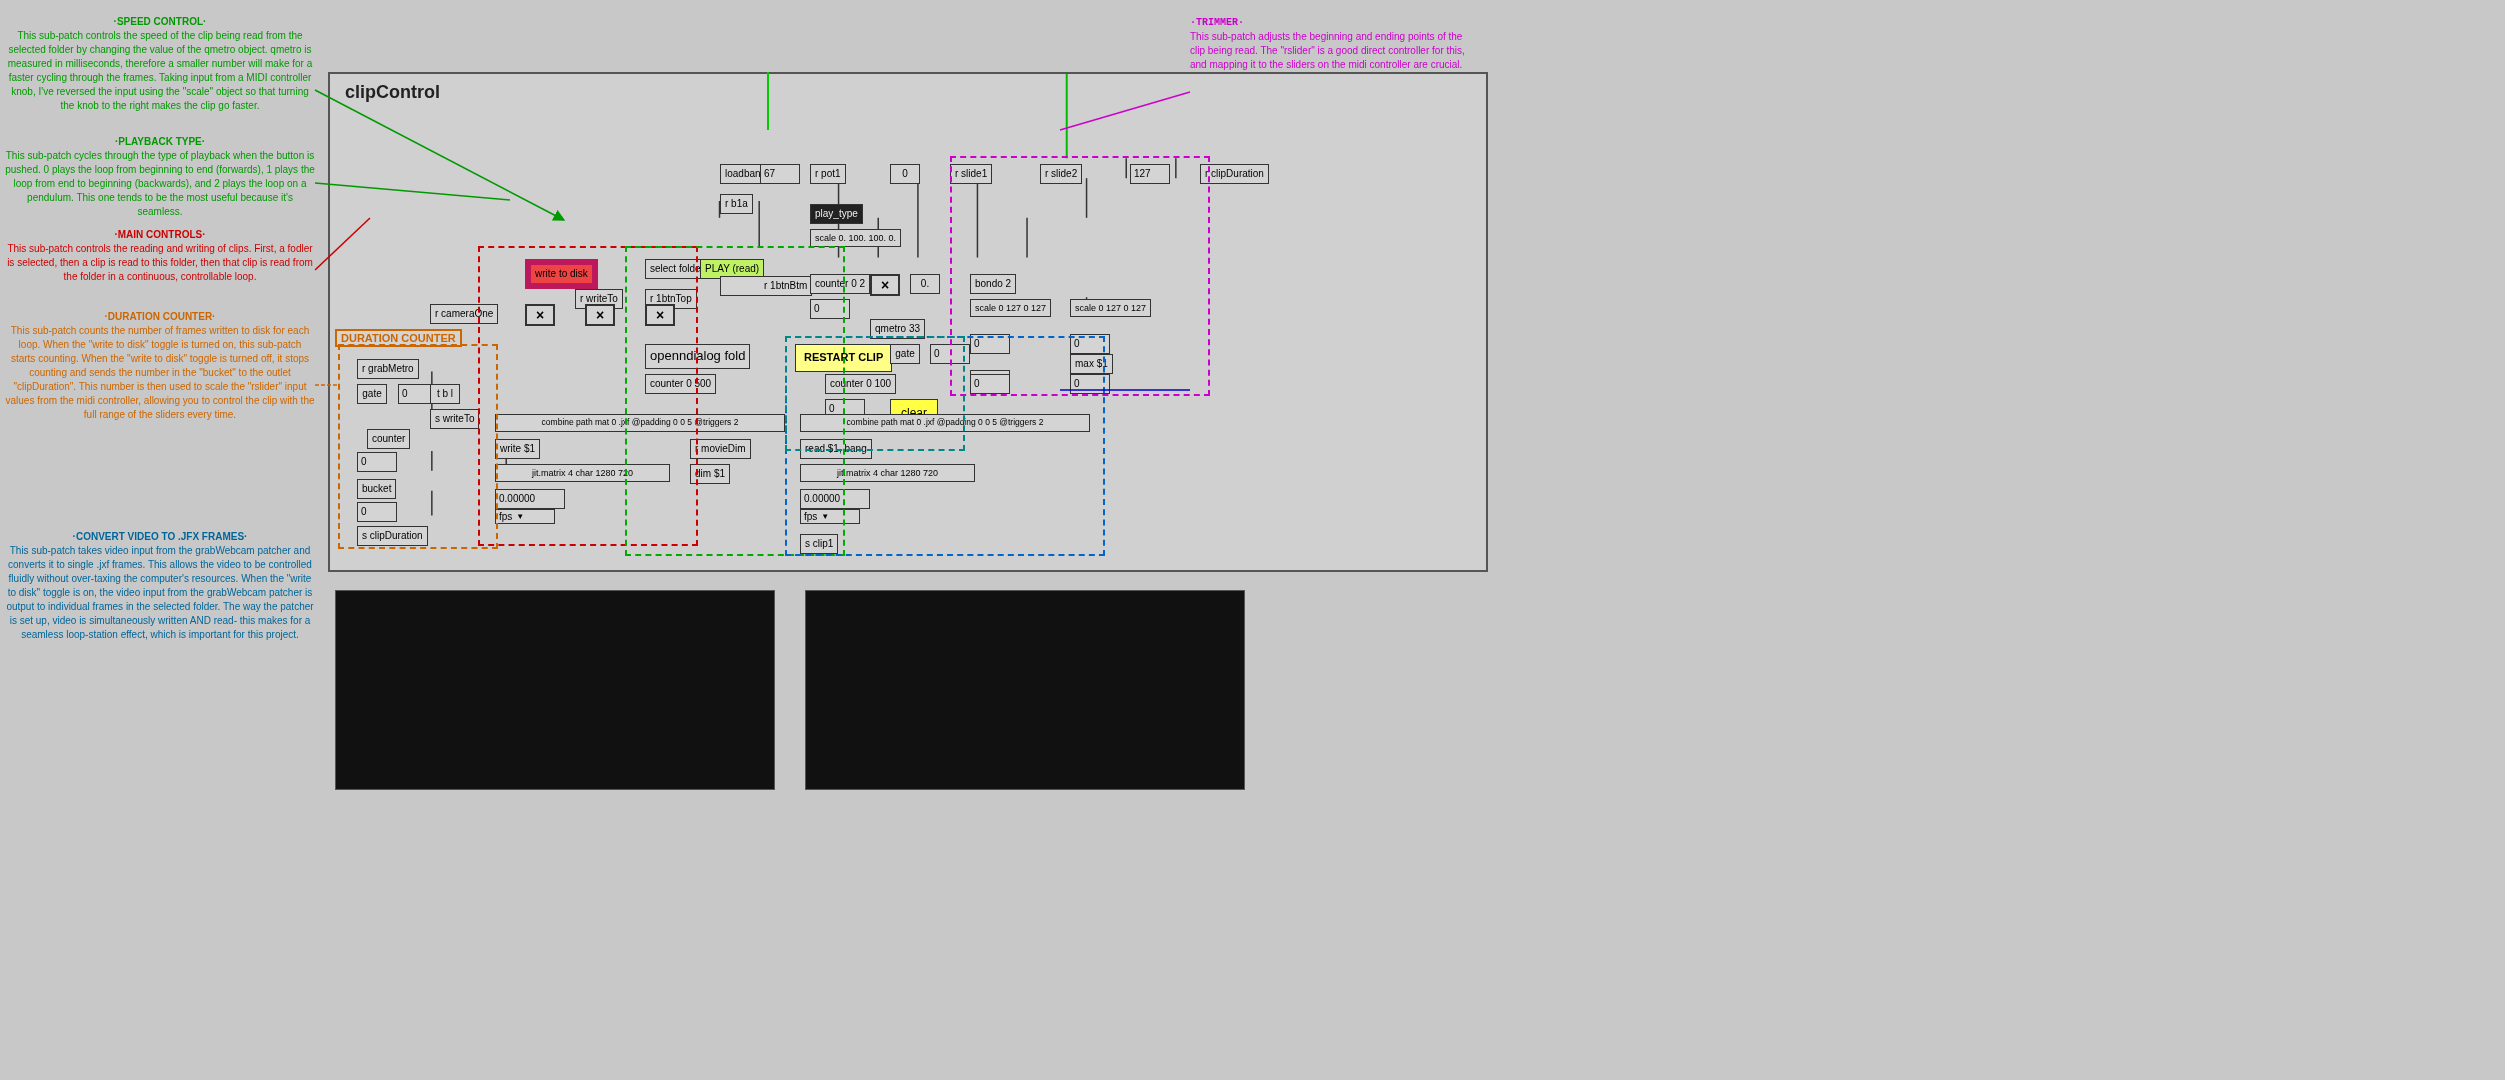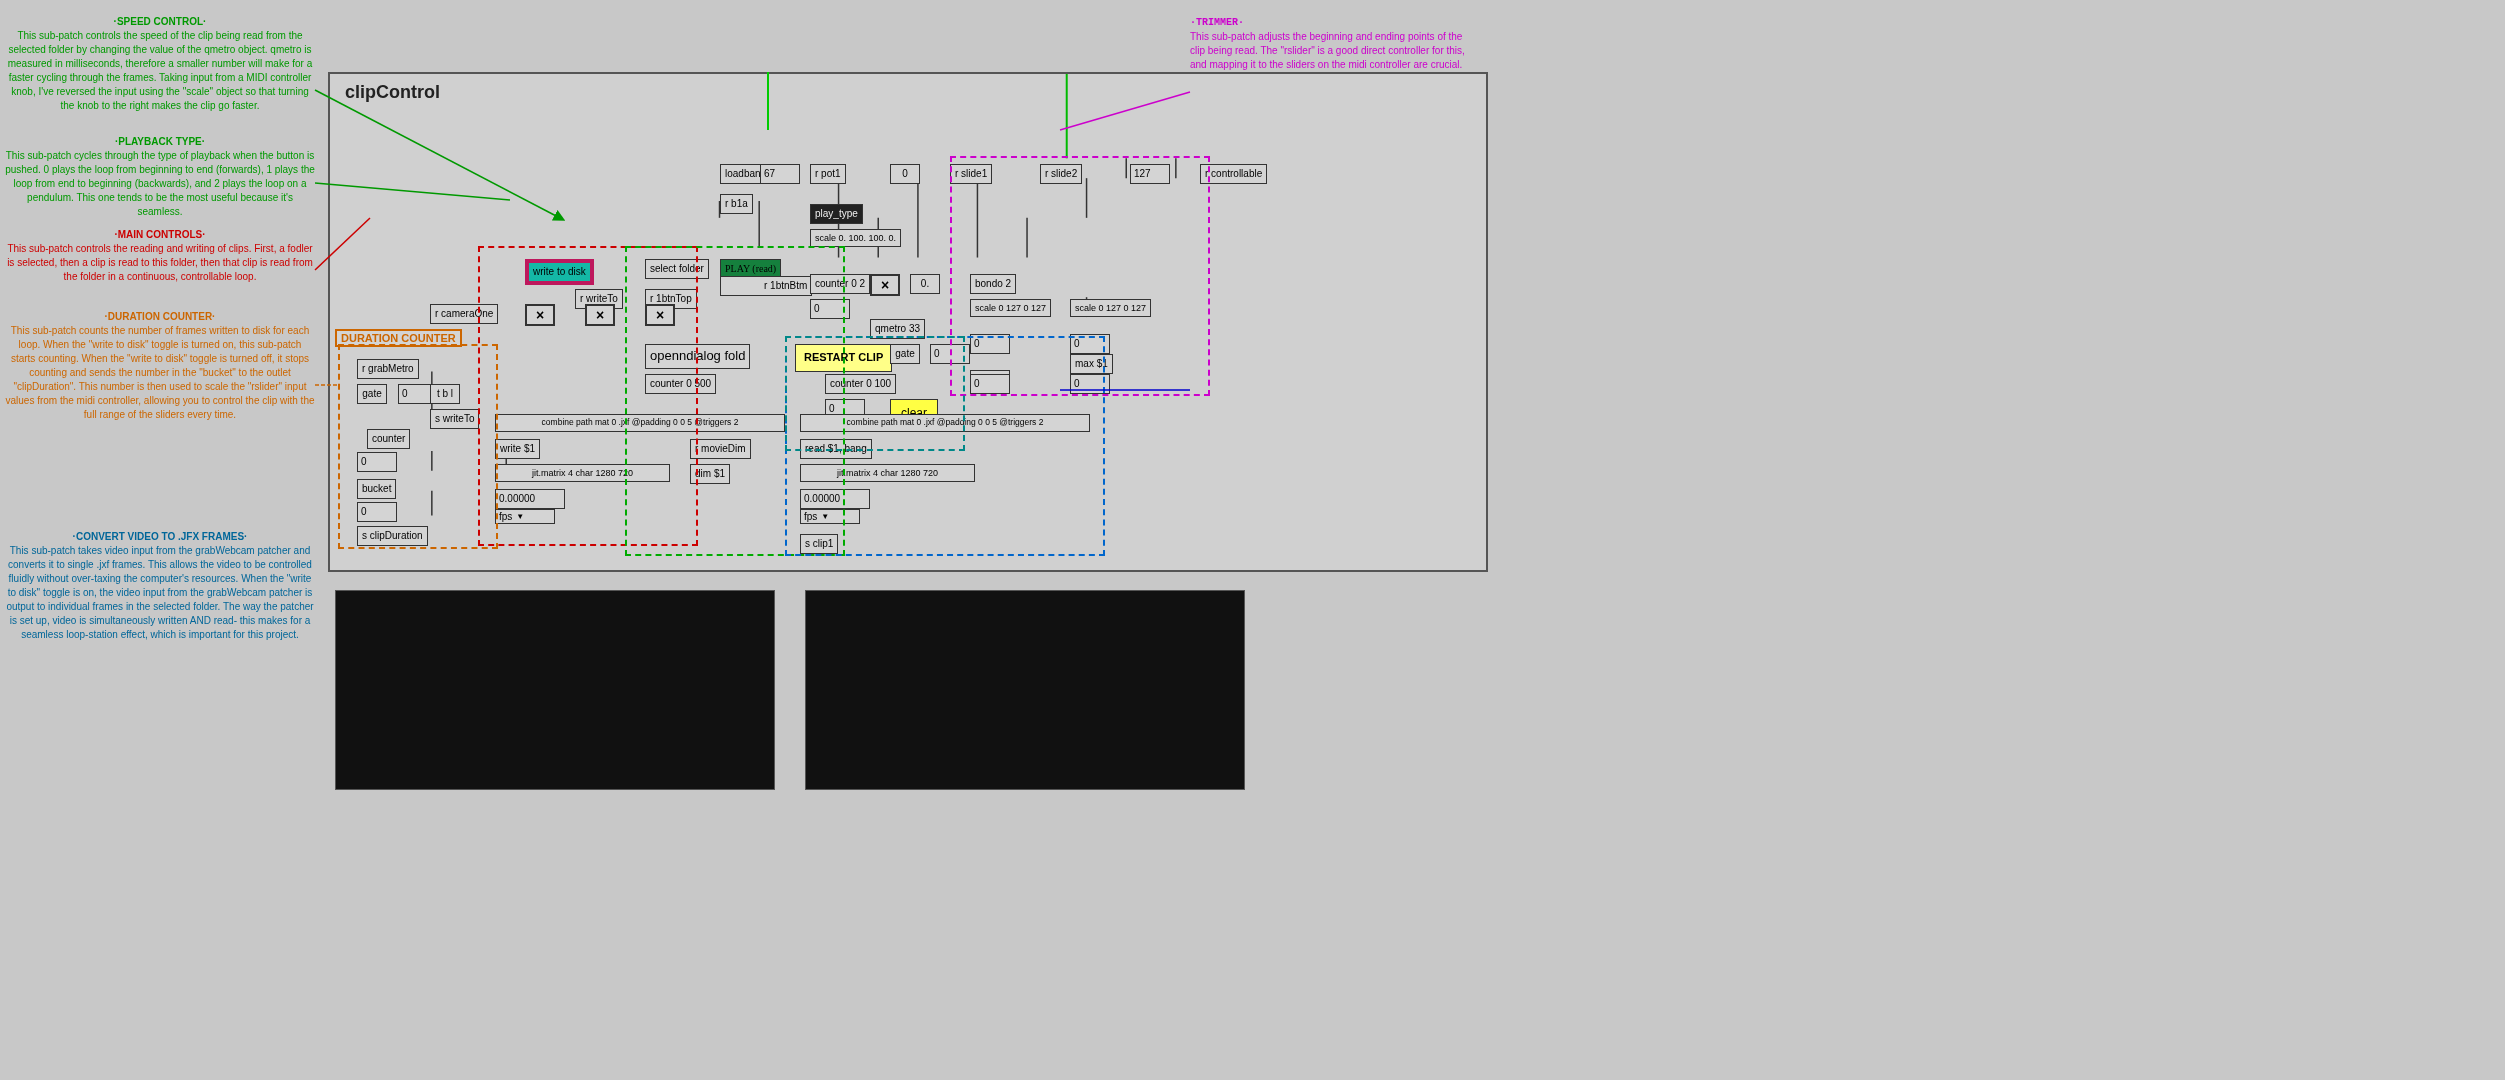--- a/index.html
+++ b/index.html
@@ -190,35 +190,35 @@
   <div class="pobj" style="left:480px; top:90px;">r pot1</div>
 
   <div class="pobj" style="left:560px; top:90px;">0</div>
 
   <div class="pobj" style="left:620px; top:90px;">r slide1</div>
 
   <div class="pobj" style="left:710px; top:90px;">r slide2</div>
 
   <div class="pobj number" style="left:800px; top:90px;">127</div>
 
-  <div class="pobj" style="left:870px; top:90px;">r controllable</div>
+  <div class="pobj" style="left:870px; top:90px;">r clipDuration</div>
 
   <div class="pobj" style="left:390px; top:120px;">r b1a</div>
 
   <div class="pobj dark" style="left:480px; top:130px;">play_type</div>
 
   <div class="pobj" style="left:480px; top:155px; font-size:9px;">scale 0. 100. 100. 0.</div>
 
-  <div class="pobj" style="left:195px; top:185px; background:#14b8a6; border:4px solid #be185d;">write to disk</div>
+  <div class="pobj" style="left:195px; top:185px; background:#ef4444; border:6px solid #be185d;">write to disk</div>
 
   <div class="pobj" style="left:245px; top:215px;">r writeTo</div>
 
   <div class="pobj" style="left:315px; top:185px;">select folder</div>
 
-  <div class="pobj" style="left:390px; top:185px; background:#15803d;font-family:Liberation Serif, serif;">PLAY (read)</div>
+  <div class="pobj" style="left:370px; top:185px; background:#bef264;">PLAY (read)</div>
 
   <div class="pobj" style="left:315px; top:215px;">r 1btnTop</div>
 
   <div class="pobj" style="left:390px; top:202px;padding-left:43px;">r 1btnBtm</div>
 
   <div class="pobj" style="left:480px; top:200px;">counter 0 2</div>
 
   <div class="pobj number" style="left:480px; top:225px;">0</div>
 
   <div class="pobj toggle" style="left:540px; top:200px;">×</div>

